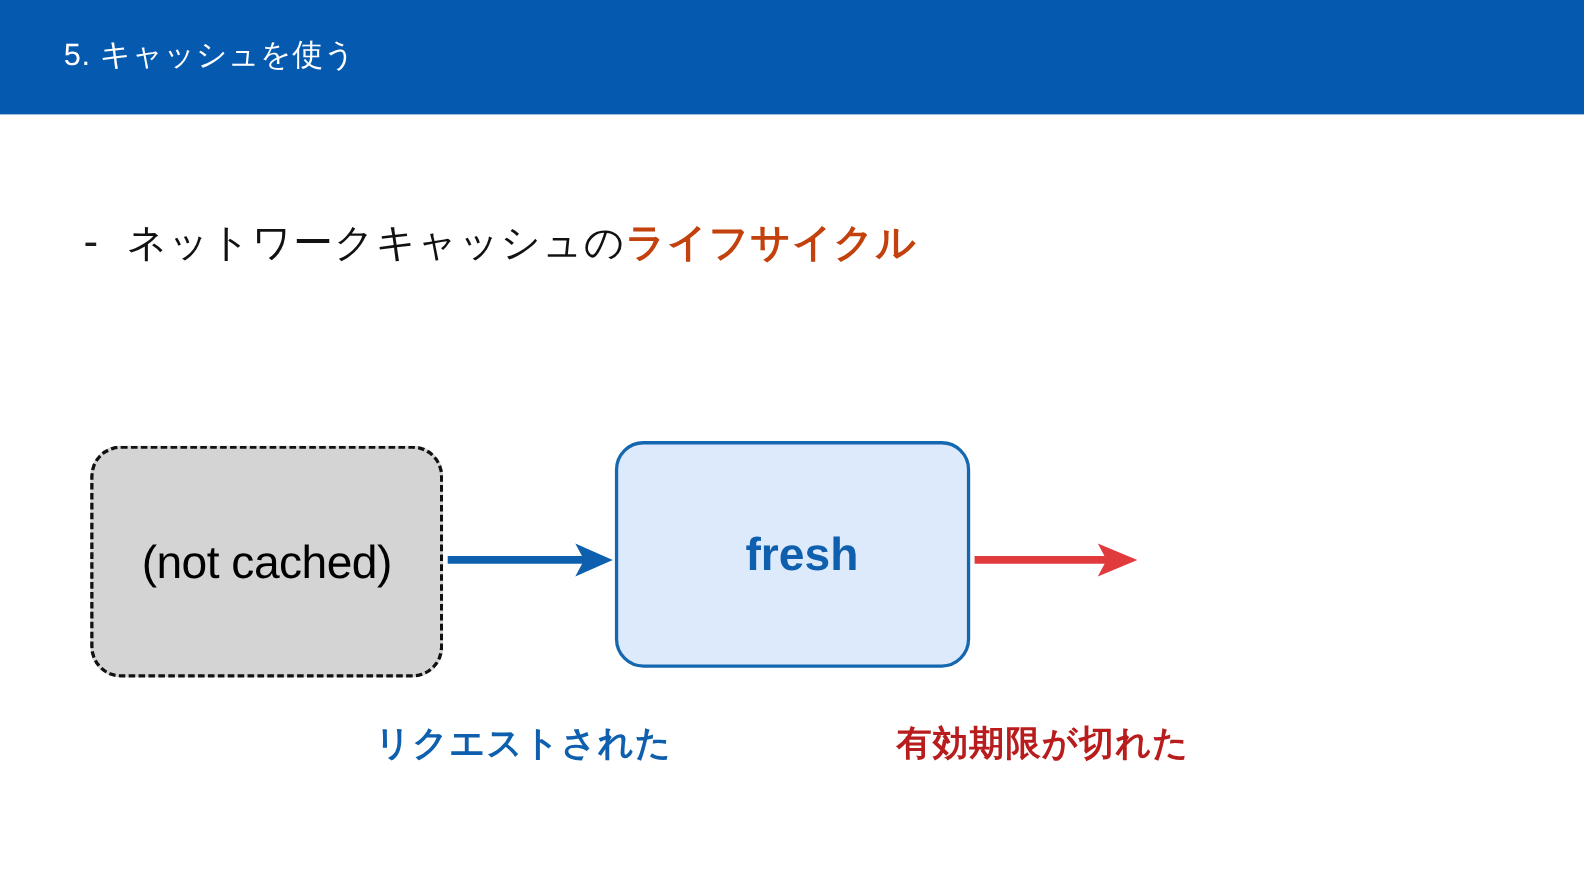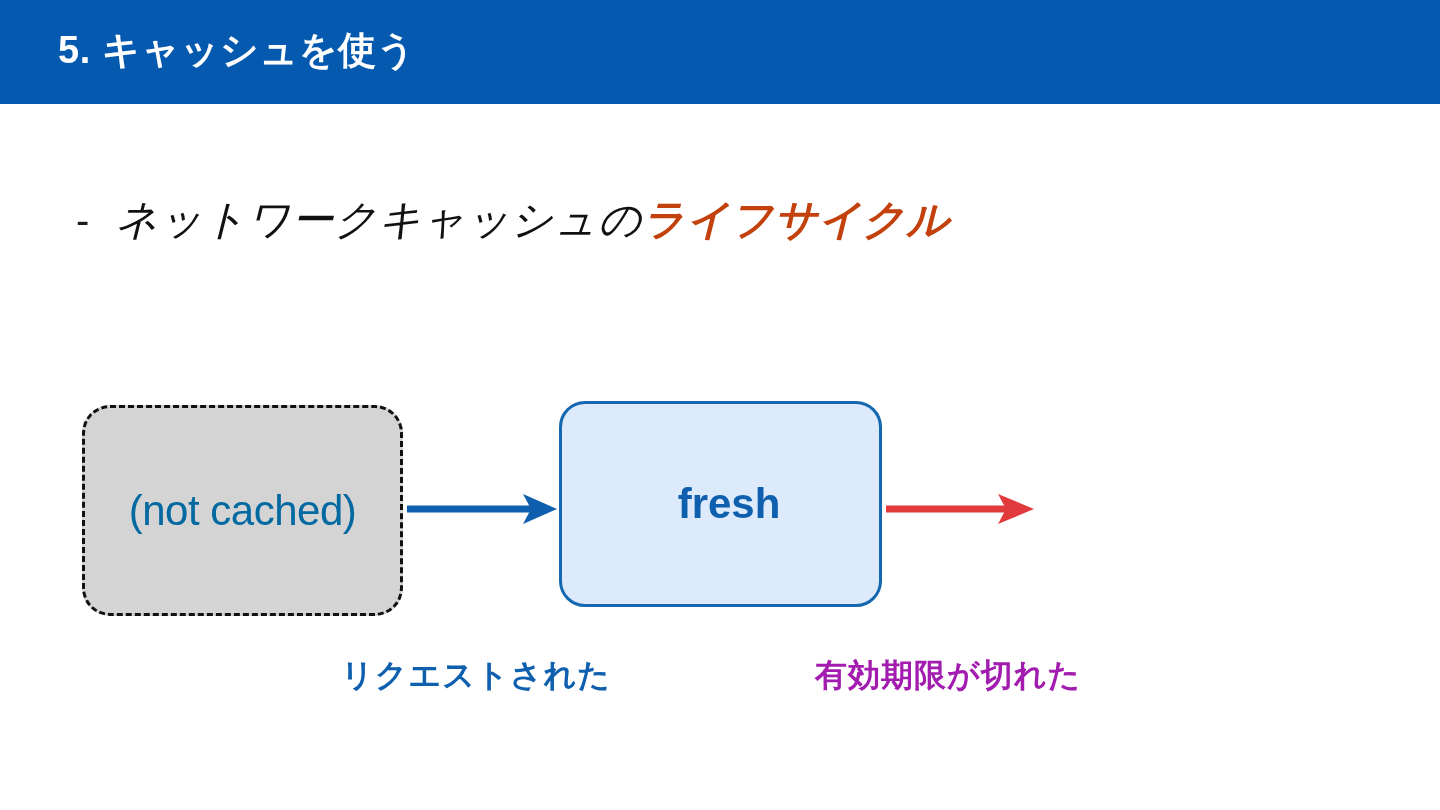--- a/index.html
+++ b/index.html
@@ -22,22 +22,22 @@
     left: 0;
     top: 0;
     width: 1440px;
     height: 104px;
     background: #055AAF;
   }
   #slide-title {
     position: absolute;
     left: 58px;
     top: 22px;
-    font-size: 38px;
-    font-weight: 700;
+    font-size: 28px;
+    font-weight: 400;
     color: #ffffff;
     letter-spacing: 0.5px;
     line-height: 56px;
     white-space: nowrap;
   }
 
   
   #bullet-row {
     position: absolute;
     left: 76px;
@@ -47,25 +47,24 @@
     white-space: nowrap;
   }
   #bullet-dash {
     font-size: 40px;
     color: #1a1a1a;
     font-weight: 500;
     line-height: 56px;
     margin-right: 26px;
   }
   .bullet-text {
-    font-size: 42px;
+    font-size: 36px;
     line-height: 56px;
     letter-spacing: 1px;
     font-weight: 400;
-    font-style: italic;
   }
   #bullet-text-plain { color: #111111; }
   #bullet-text-accent { color: #c2410c; font-weight: 700; }
 
   
   #diagram {
     position: absolute;
     left: 0;
     top: 0;
     width: 1440px;
@@ -82,21 +81,21 @@
     background: #D4D4D4;
     border: 3px dashed #111111;
     border-radius: 28px;
     display: flex;
     align-items: center;
     justify-content: center;
   }
   #node-not-cached-label {
     font-size: 42px;
     font-weight: 500;
-    color: #0369a1;
+    color: #000000;
     letter-spacing: -0.5px;
     line-height: 1;
   }
 
   #node-fresh {
     position: absolute;
     left: 559px;
     top: 401px;
     width: 323px;
     height: 206px;
@@ -134,21 +133,21 @@
     line-height: 40px;
   }
   #edge-label-requested {
     left: 341px;
     top: 655px;
     color: #0E5FAE;
   }
   #edge-label-expired {
     left: 815px;
     top: 655px;
-    color: #a21caf;
+    color: #b91c1c;
   }
 </style>
 </head>
 <body>
 
 <div id="header-bar">
   <div id="slide-title">5. キャッシュを使う</div>
 </div>
 
 <div id="bullet-row">

